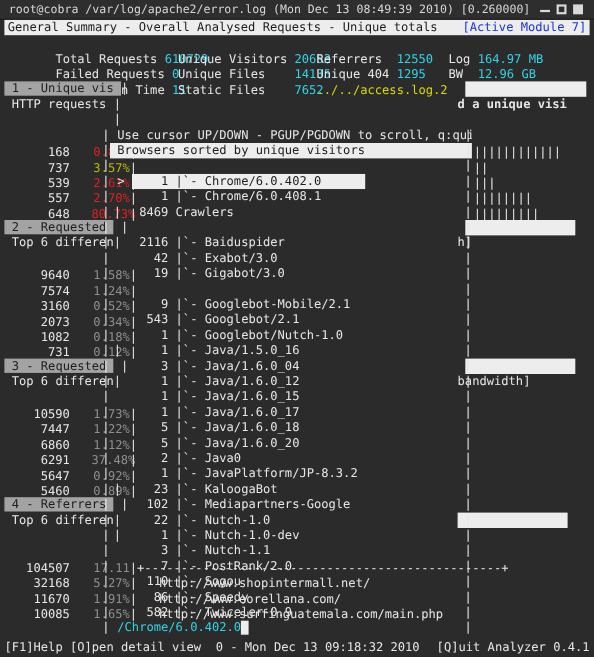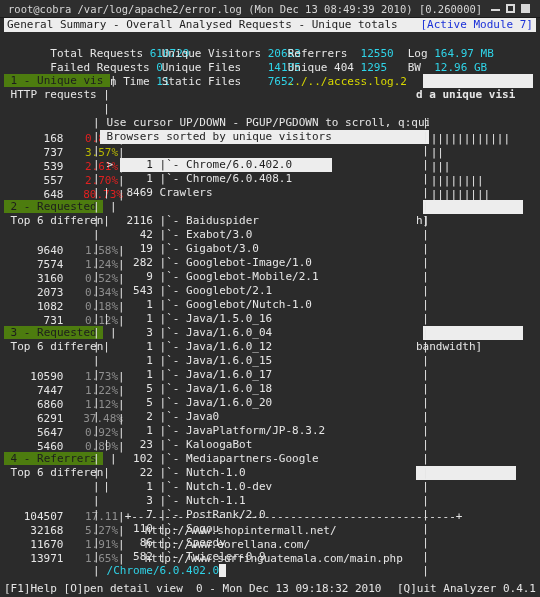--- a/index.html
+++ b/index.html
@@ -42,21 +42,21 @@
   
   .sumrow{height:14px;line-height:14px;white-space:pre;}
   .c1{display:inline-block;width:118px;}
   .c2{display:inline-block;width:126px;}
   .c3{display:inline-block;width:120px;}
   
   #bg{position:absolute;left:4px;top:56px;width:532px;}
   .lrow{height:14px;line-height:14px;white-space:pre;}
   .lnum{display:inline-block;width:66px;text-align:center;margin-top:16px;}
   .lpct{display:inline-block;width:48px;text-align:right;}
-  .secthead{background:#4d7c0f;color:#1d1d1d;}
+  .secthead{background:#a3a3a3;color:#1d1d1d;}
   
   #dialog{
     position:absolute;left:93px;top:98px;width:336px;
   }
   .drow{height:14px;line-height:14px;white-space:pre;display:flex;}
   .dbord{width:7px;flex:none;color:#e6e6e6;}
   .dbody{flex:1;white-space:pre;overflow:hidden;}
   .dhl{background:#ededed;color:#1d1d1d;display:inline-block;}
   
   .cursorblk{background:#ededed;color:#2b2b2b;}
@@ -125,35 +125,35 @@
       <div class="lrow"><span class="lnum wh">    6291</span><span class="lpct gy">  37.48%</span><span class="wh">|</span></div>
       <div class="lrow"><span class="lnum wh">    5647</span><span class="lpct gy">  0.92%</span><span class="wh">|</span></div>
       <div class="lrow"><span class="lnum wh">    5460</span><span class="lpct gy">  0.89%</span><span class="wh">|</span></div>
       <div class="lrow"><span>               </span><span class="wh">|</span></div>
       <div class="lrow"><span class="secthead"> 4 - Referrers </span><span> </span><span class="wh">|</span></div>
       <div class="lrow"><span class="wh"> Top 6 differen</span><span class="wh">|</span><span style="display: inline-block; margin-left: 306px;"><span class="rev" style="display: inline-block; width: 100px;">                  </span></span></div>
       <div class="lrow"><span>               </span><span class="wh">|</span></div>
       <div class="lrow"><span class="lnum wh">  104507</span><span class="lpct gy">  17.11</span><span class="wh">|</span><span class="wh" style="margin-left: 0px;">+-------------------------------------------------+</span></div>
       <div class="lrow"><span class="lnum wh">   32168</span><span class="lpct gy">  5.27%</span><span class="wh">|</span><span class="wh">   http://www.shopintermall.net/</span></div>
       <div class="lrow"><span class="lnum wh">   11670</span><span class="lpct gy">  1.91%</span><span class="wh">|</span><span class="wh">   http://www.eorellana.com/</span></div>
-      <div class="lrow"><span class="lnum wh">   13971</span><span class="lpct gy">  1.65%</span><span class="wh">|</span><span class="wh">   http://www.surfinguatemala.com/main.php</span></div>
+      <div class="lrow"><span class="lnum wh">   10085</span><span class="lpct gy">  1.65%</span><span class="wh">|</span><span class="wh">   http://www.surfinguatemala.com/main.php</span></div>
     </div>
 
   <div id="dialog" style="position: absolute;">
       <div class="drow"><span class="dbord">|</span><span class="dbody"><span class="wh"> Use cursor UP/DOWN - PGUP/PGDOWN to scroll, q:quit</span></span></div>
       <div class="drow"><span class="dbord">|</span><span class="dhl" style="flex: 1 1 0%;"> Browsers sorted by unique visitors              </span></div>
       <div class="drow"><span class="dbord">|</span><span class="dbody"><span> </span></span></div>
       <div class="drow"><span class="dbord">|</span><span class="dbody"><span class="wh"> &gt; </span><span class="dhl">    1 |`- Chrome/6.0.402.0      </span></span></div>
       <div class="drow"><span class="dbord">|</span><span class="dbody"><span class="wh">   </span><span class="wh">    1 |`- Chrome/6.0.408.1      </span></span></div>
       <div class="drow"><span class="dbord">|</span><span class="dbody"><span class="wh">   </span><span class="wh"> 8469 Crawlers                  </span></span></div>
       <div class="drow"><span class="dbord">|</span><span class="dbody"><span class="wh">   </span></span></div>
       <div class="drow"><span class="dbord">|</span><span class="dbody"><span class="wh">   </span><span class="wh"> 2116 |`- Baiduspider           </span></span></div>
       <div class="drow"><span class="dbord">|</span><span class="dbody"><span class="wh">   </span><span class="wh">   42 |`- Exabot/3.0            </span></span></div>
       <div class="drow"><span class="dbord">|</span><span class="dbody"><span class="wh">   </span><span class="wh">   19 |`- Gigabot/3.0           </span></span></div>
-      <div class="drow"><span class="dbord">|</span><span class="dbody"><span class="wh">   </span><span class="wh">  282 |`- Googlebot-Image/1.0   </span></span></div>
+      <div class="drow"><span class="dbord">|</span><span class="dbody"><span class="wh">   </span></span></div>
       <div class="drow"><span class="dbord">|</span><span class="dbody"><span class="wh">   </span><span class="wh">    9 |`- Googlebot-Mobile/2.1  </span></span></div>
       <div class="drow"><span class="dbord">|</span><span class="dbody"><span class="wh">   </span><span class="wh">  543 |`- Googlebot/2.1         </span></span></div>
       <div class="drow"><span class="dbord">|</span><span class="dbody"><span class="wh">   </span><span class="wh">    1 |`- Googlebot/Nutch-1.0   </span></span></div>
       <div class="drow"><span class="dbord">|</span><span class="dbody"><span class="wh">   </span><span class="wh">    1 |`- Java/1.5.0_16         </span></span></div>
       <div class="drow"><span class="dbord">|</span><span class="dbody"><span class="wh">   </span><span class="wh">    3 |`- Java/1.6.0_04         </span></span></div>
       <div class="drow"><span class="dbord">|</span><span class="dbody"><span class="wh">   </span><span class="wh">    1 |`- Java/1.6.0_12         </span></span></div>
       <div class="drow"><span class="dbord">|</span><span class="dbody"><span class="wh">   </span><span class="wh">    1 |`- Java/1.6.0_15         </span></span></div>
       <div class="drow"><span class="dbord">|</span><span class="dbody"><span class="wh">   </span><span class="wh">    1 |`- Java/1.6.0_17         </span></span></div>
       <div class="drow"><span class="dbord">|</span><span class="dbody"><span class="wh">   </span><span class="wh">    5 |`- Java/1.6.0_18         </span></span></div>
       <div class="drow"><span class="dbord">|</span><span class="dbody"><span class="wh">   </span><span class="wh">    5 |`- Java/1.6.0_20         </span></span></div>

